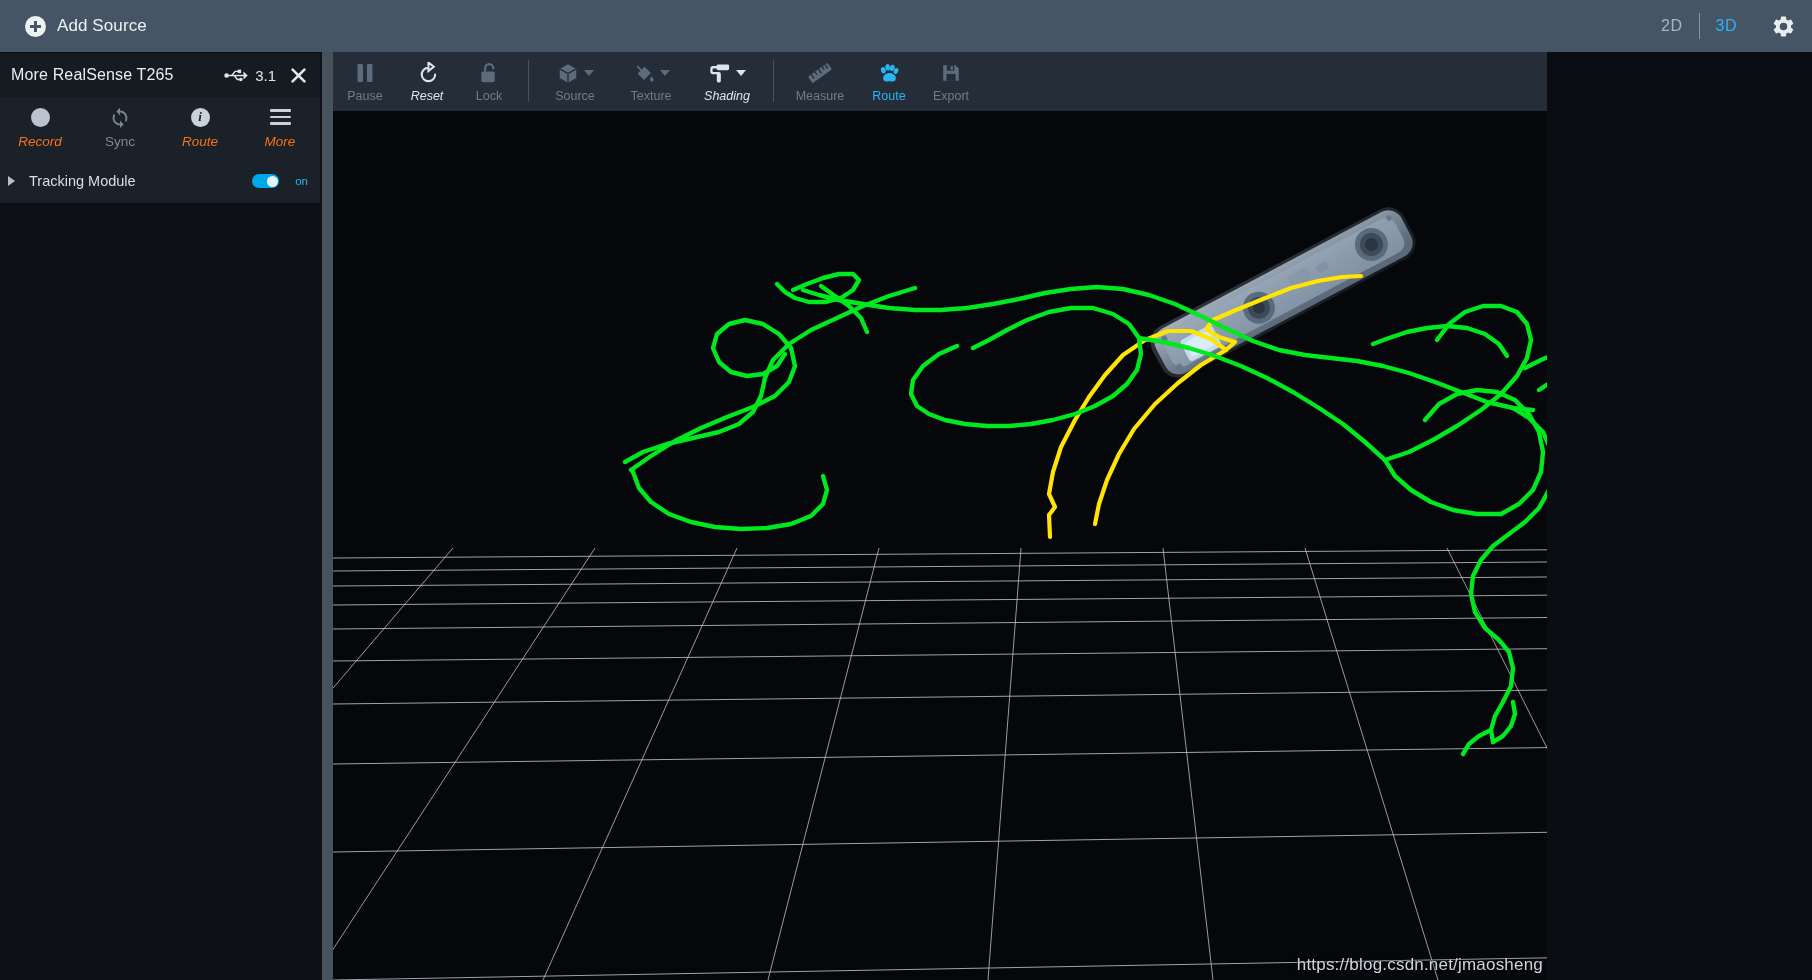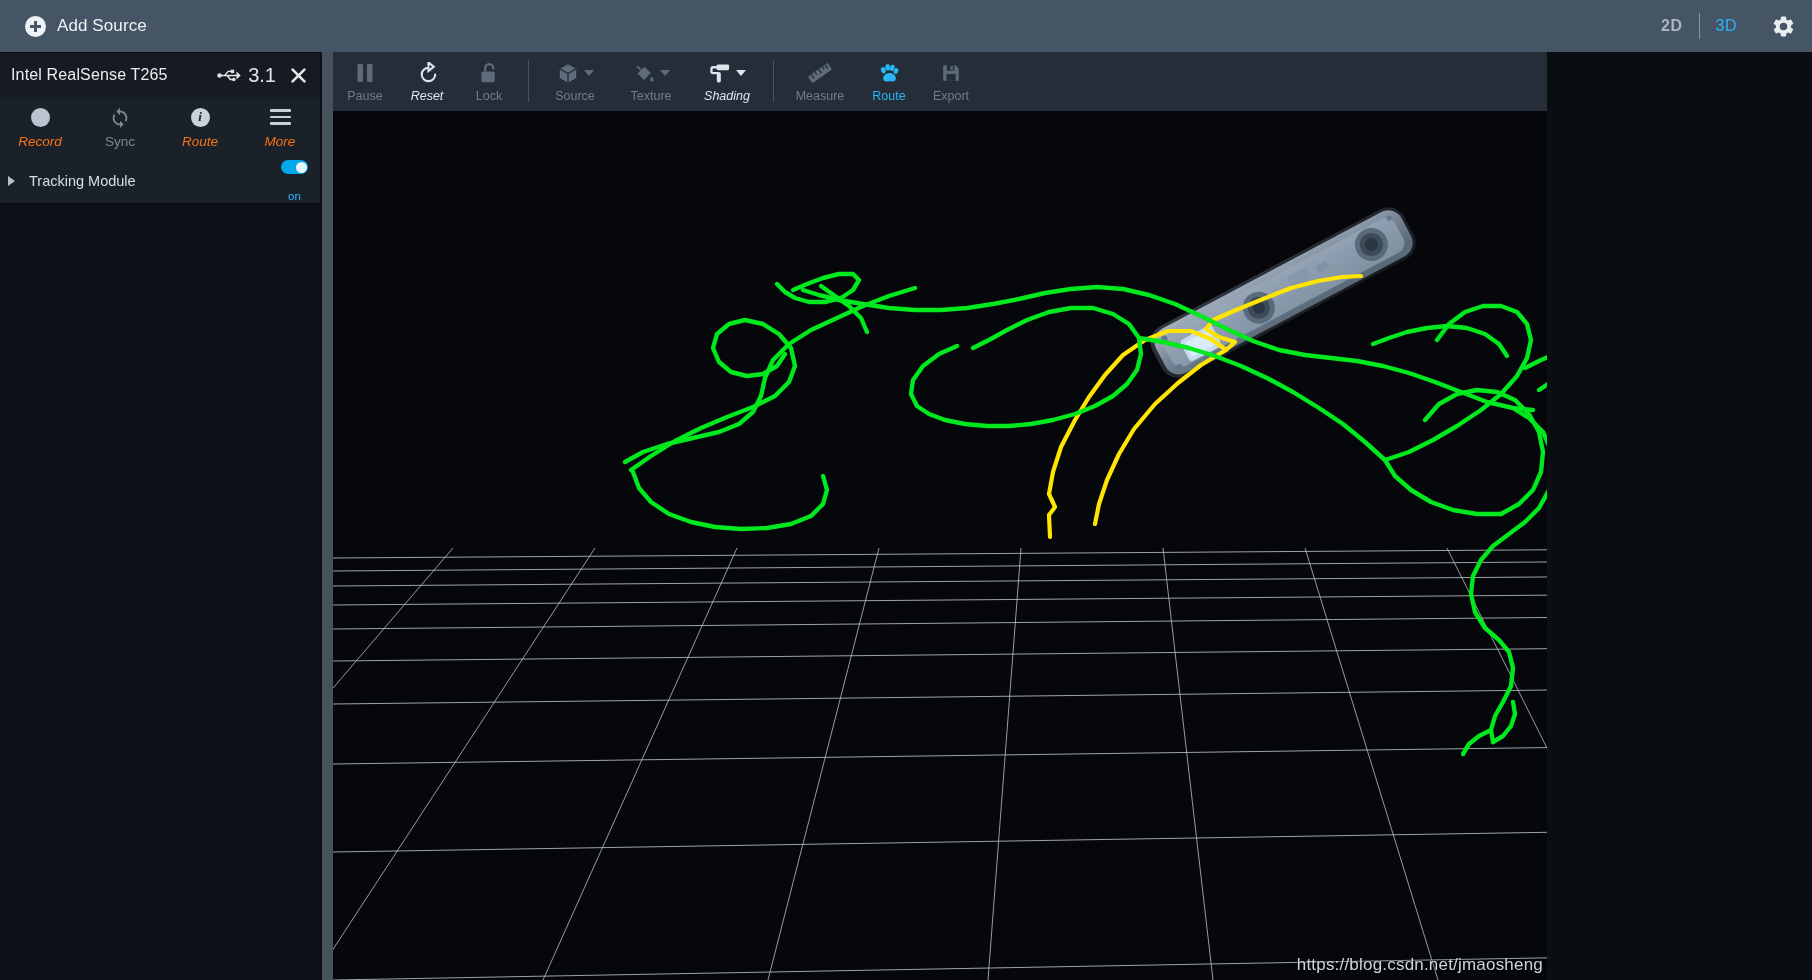--- a/index.html
+++ b/index.html
@@ -34,39 +34,39 @@
   .plus-circle::after { top:5px; left:9.2px; height:11px; width:2.6px; }
 
   .topbar-right {
     margin-left:auto; display:flex; align-items:center; height:52px;
     padding-right:10px; gap:0;
   }
   .dim-btn {
     font-size:16px; padding:0 16px; height:32px; line-height:32px;
     cursor:pointer; letter-spacing:.5px;
   }
-  .dim-inactive { color:#aab4bf;font-weight:bold; }
+  .dim-inactive { color:#aab4bf; }
   .dim-active { color:#29b6f6; }
   .dim-sep { width:1px; height:26px; background:#8894a1; }
   .gear-wrap { padding:0 6px 0 18px; cursor:pointer; display:flex; align-items:center;}
 
   
   .leftpanel {
     position:absolute; left:0; top:52px; width:322px; height:928px;
     background:#0d1117;
   }
   .device-card { width:320px; background:#1b2129; }
   .device-head {
     height:45px; background:#161b22;
     display:flex; align-items:center; padding:0 0 0 11px;
     border-top:1px solid #0a0d12;
   }
   .device-name { font-size:16px; color:#e9edf1; letter-spacing:.15px; }
   .usb-wrap { margin-left:auto; display:flex; align-items:center; gap:7px; }
-  .usb-ver { font-size:20px; color:#dfe4e9; }
+  .usb-ver { font-size:15px; color:#dfe4e9; }
   .close-x {
     width:44px; height:45px; display:flex; align-items:center;
     justify-content:center; cursor:pointer; color:#e4e9ee;
     font-size:19px; font-weight:bold;
   }
   .device-actions {
     display:flex; height:62px; align-items:flex-start;
     padding-top:9px; background:#1b2129;
   }
   .action {
@@ -91,21 +91,21 @@
     height:44px; display:flex; align-items:center;
     padding:0 12px 0 8px; background:#1b2129; position:relative;
   }
   .caret {
     width:0; height:0; border-left:7px solid #b6c0cb;
     border-top:5px solid transparent; border-bottom:5px solid transparent;
     margin-right:14px; cursor:pointer;
   }
   .module-label { font-size:14.5px; color:#d7dee5; }
   .toggle-wrap {
-    margin-left:auto; display:flex; flex-direction:column;
+    margin-left:auto; display:flex; flex-direction:row;
     align-items:center; gap:16px; cursor:pointer;
   }
   .toggle {
     width:27px; height:14px; border-radius:7px; background:#00a8e8;
     position:relative;
   }
   .toggle::after {
     content:''; position:absolute; right:1.5px; top:1.5px;
     width:11px; height:11px; border-radius:50%; background:#e8f4fb;
   }
@@ -182,21 +182,21 @@
           <path fill="#e8edf2" d="M19.14 12.94a7.07 7.07 0 0 0 .06-.94 7.07 7.07 0 0 0-.06-.94l2.03-1.58a.5.5 0 0 0 .12-.62l-1.92-3.32a.5.5 0 0 0-.6-.22l-2.39.96a7.03 7.03 0 0 0-1.63-.94l-.36-2.54a.5.5 0 0 0-.49-.42h-3.84a.5.5 0 0 0-.49.42l-.36 2.54c-.59.24-1.13.56-1.63.94l-2.39-.96a.5.5 0 0 0-.6.22L2.67 8.86a.5.5 0 0 0 .12.62l2.03 1.58c-.04.31-.06.63-.06.94s.02.63.06.94l-2.03 1.58a.5.5 0 0 0-.12.62l1.92 3.32c.12.22.38.3.6.22l2.39-.96c.5.38 1.04.7 1.63.94l.36 2.54c.04.24.25.42.49.42h3.84c.24 0 .45-.18.49-.42l.36-2.54c.59-.24 1.13-.56 1.63-.94l2.39.96c.22.08.48 0 .6-.22l1.92-3.32a.5.5 0 0 0-.12-.62l-2.03-1.58zM12 15.6A3.6 3.6 0 1 1 12 8.4a3.6 3.6 0 0 1 0 7.2z"></path>
         </svg>
       </div>
     </div>
   </div>
 
   <div class="leftpanel">
     <div class="device-card">
 
       <div class="device-head">
-        <span class="device-name">Intel RealSense T265</span>
+        <span class="device-name">More RealSense T265</span>
         <span class="usb-wrap">
           <svg width="24" height="15" viewBox="0 0 28 16">
             <circle cx="3" cy="8" r="2.7" fill="#dfe4e9"></circle>
             <rect x="3" y="7.2" width="18" height="1.7" fill="#dfe4e9"></rect>
             <path d="M9 8 L13 3.2 L16.8 3.2" stroke="#dfe4e9" stroke-width="1.7" fill="none"></path>
             <rect x="16" y="1.2" width="4" height="4" fill="#dfe4e9"></rect>
             <path d="M12 8 L15.5 12.6 L18.5 12.6" stroke="#dfe4e9" stroke-width="1.7" fill="none"></path>
             <circle cx="19.6" cy="12.6" r="2.1" fill="#dfe4e9"></circle>
             <path d="M20.5 8 L25.5 8 M23.5 5.2 L26.5 8 L23.5 10.8 Z" stroke="#dfe4e9" stroke-width="1.6" fill="#dfe4e9"></path>
           </svg>

